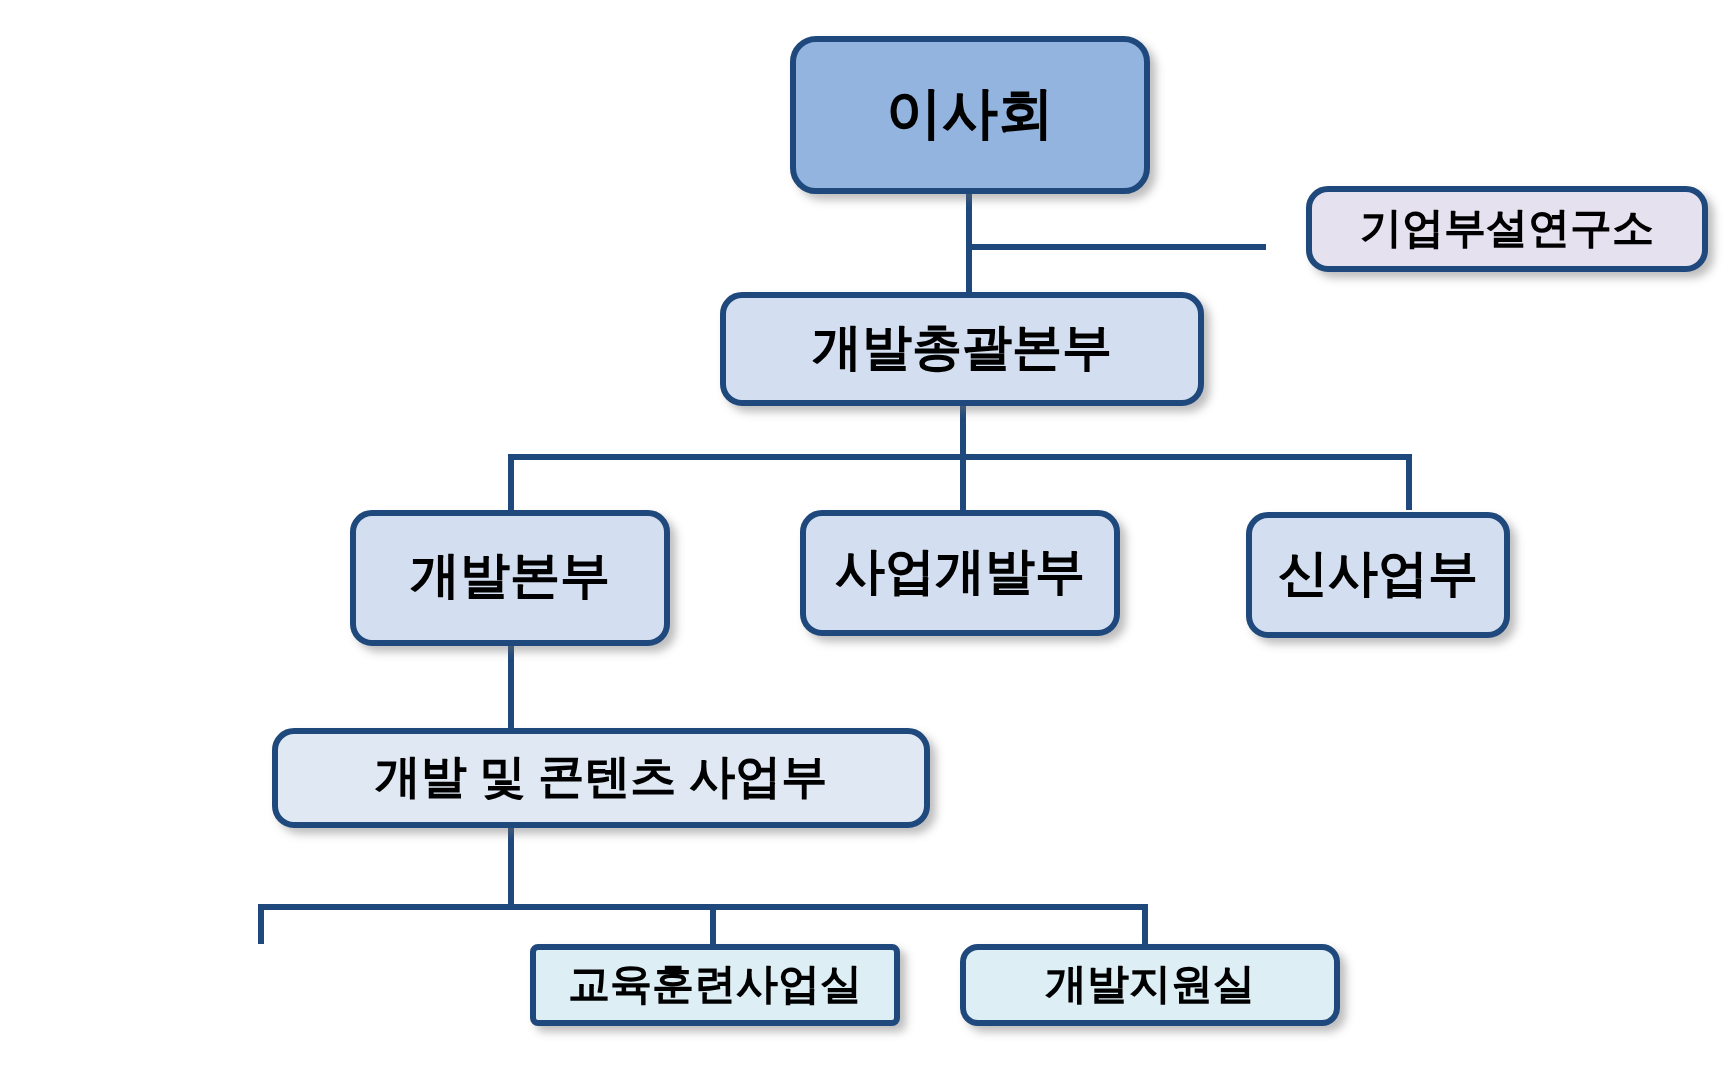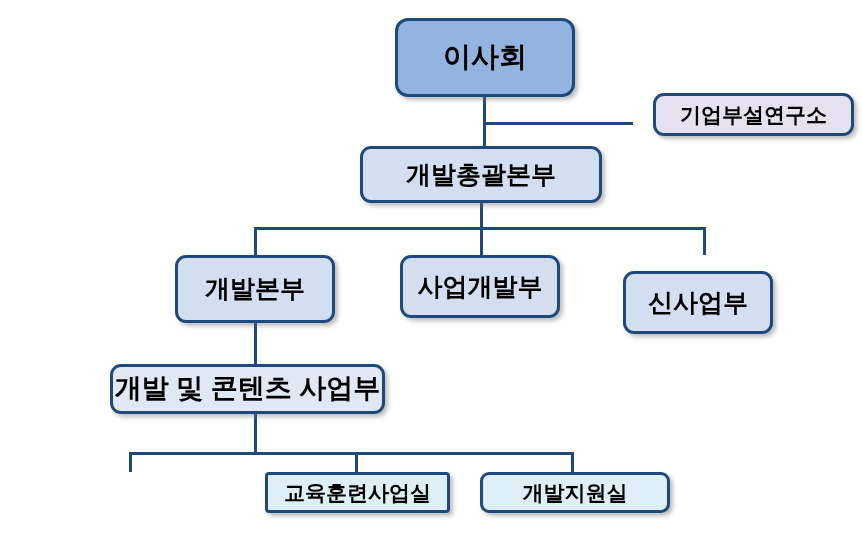--- a/index.html
+++ b/index.html
@@ -36,22 +36,22 @@
   }
   .line.v { width: 3px; }
   .line.h { height: 3px; }
 
   
   .n-board        { left: 395px; top: 18px;  width: 180px; height: 79px; font-size: 28px; background: var(--color-board-fill, #92B4DE); border-radius: 13px; }
   .n-research     { left: 633px; top: 93px;  width: 201px; height: 43px; font-size: 21px; background: var(--color-research-fill, #E6E1EF); margin-left: 20px; }
   .n-dev-general  { left: 360px; top: 146px; width: 242px; height: 57px; font-size: 25px; background: var(--color-node-fill, #D3DFF0); }
   .n-dev-hq       { left: 175px; top: 255px; width: 160px; height: 68px; font-size: 25px; background: var(--color-node-fill, #D3DFF0); }
   .n-biz-dev      { left: 400px; top: 255px; width: 160px; height: 63px; font-size: 25px; background: var(--color-node-fill, #D3DFF0); }
-  .n-new-biz      { left: 623px; top: 271px; width: 150px; height: 63px; font-size: 25px; background: var(--color-node-fill, #D3DFF0); }
-  .n-dev-content  { left: 110px; top: 364px; width: 275px; height: 50px; font-size: 27px; background: var(--color-subnode-fill, #DFE8F3); }
+  .n-new-biz      { left: 623px; top: 256px; width: 132px; height: 63px; font-size: 25px; background: var(--color-node-fill, #D3DFF0); }
+  .n-dev-content  { left: 136px; top: 364px; width: 329px; height: 50px; font-size: 23px; background: var(--color-subnode-fill, #DFE8F3); }
   .n-game         { left: 38px;  top: 472px; width: 185px; height: 41px; font-size: 21px; background: var(--color-leaf-fill, #DDEEF5); border-radius: 9px; }
   .n-edu          { left: 265px; top: 472px; width: 185px; height: 41px; font-size: 21px; background: var(--color-leaf-fill, #DDEEF5); border-radius: 4px; text-align: center; }
   .n-dev-support  { left: 480px; top: 472px; width: 190px; height: 41px; font-size: 21px; background: var(--color-leaf-fill, #DDEEF5); border-radius: 9px; }
 
   
   .l-board-down      { left: 483px; top: 97px;  height: 49px; }
   .l-research-branch { left: 484px; top: 122px; width: 149px; }
   .l-hq-down         { left: 480px; top: 203px; height: 27px; }
   .l-row2-h          { left: 254px; top: 227px; width: 452px; }
   .l-row2-a          { left: 254px; top: 227px; height: 28px; }

